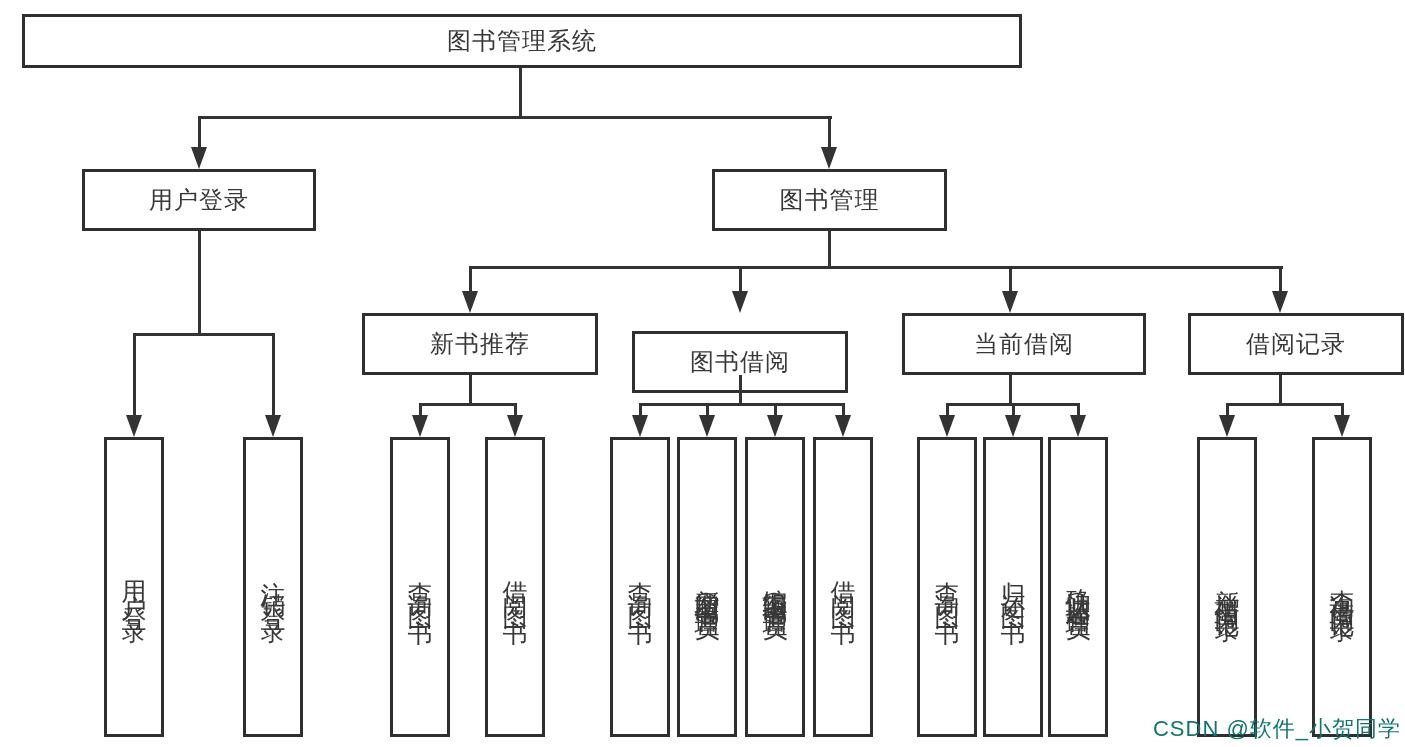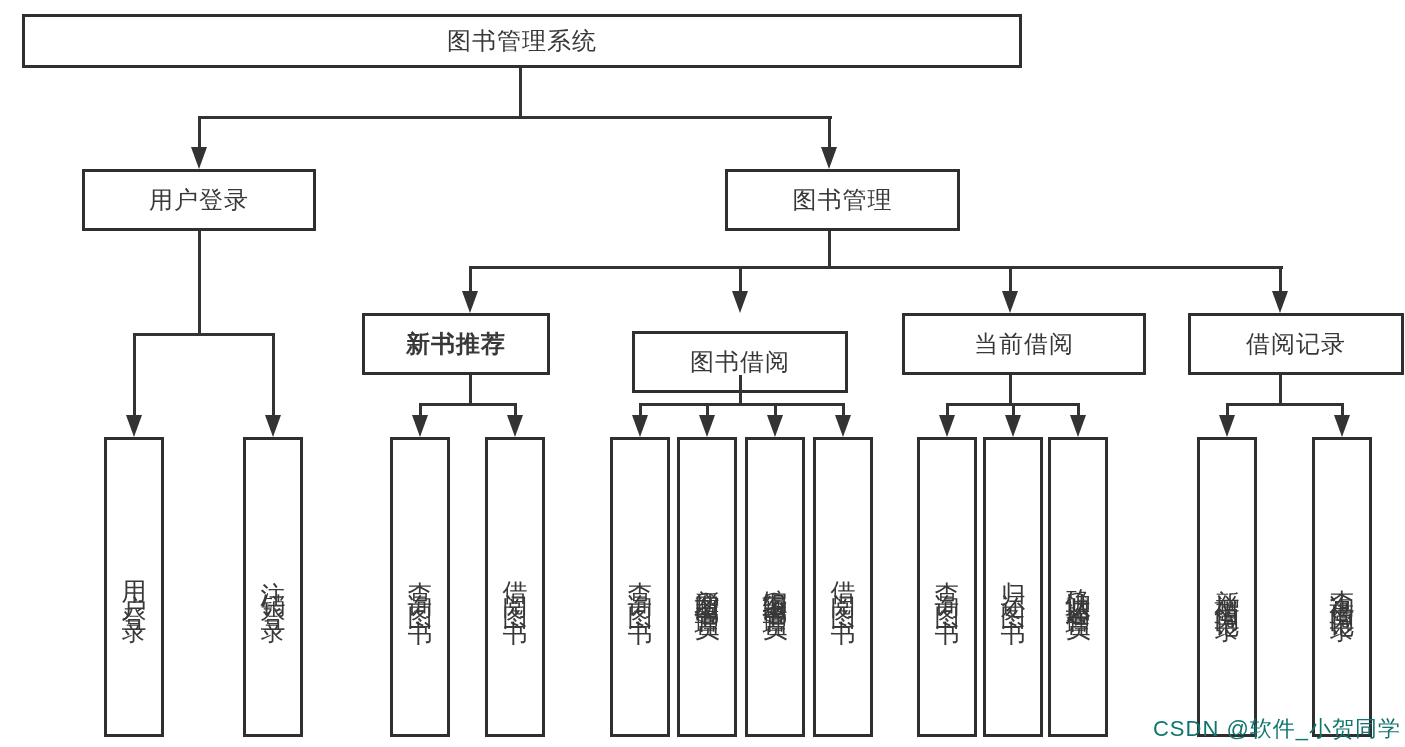--- a/index.html
+++ b/index.html
@@ -39,41 +39,41 @@
   <div class="box" style="left:22px; top:14px; width:1000px; height:54px;">图书管理系统</div>
 
   <div class="line vline" style="left:519px; top:68px; height:50px;"></div>
   <div class="line hline" style="left:198px; top:116px; width:634px;"></div>
   <div class="line vline" style="left:198px; top:116px; height:32px;"></div>
   <div class="arrow" style="left:191px; top:147px;"></div>
   <div class="line vline" style="left:828px; top:116px; height:32px;"></div>
   <div class="arrow" style="left:821px; top:147px;"></div>
 
   <div class="box" style="left:82px; top:169px; width:234px; height:62px;">用户登录</div>
-  <div class="box" style="left:712px; top:169px; width:235px; height:62px;margin-left:13px;">图书管理</div>
+  <div class="box" style="left:712px; top:169px; width:235px; height:62px;">图书管理</div>
 
   <div class="line vline" style="left:198px; top:231px; height:104px;"></div>
   <div class="line hline" style="left:133px; top:333px; width:142px;"></div>
   <div class="line vline" style="left:133px; top:333px; height:84px;"></div>
   <div class="line vline" style="left:272px; top:333px; height:84px;"></div>
   <div class="arrow" style="left:126px; top:415px;"></div>
   <div class="arrow" style="left:265px; top:415px;"></div>
 
   <div class="line vline" style="left:828px; top:231px; height:38px;"></div>
   <div class="line hline" style="left:469px; top:266px; width:814px;"></div>
   <div class="line vline" style="left:469px; top:266px; height:27px;"></div>
   <div class="line vline" style="left:739px; top:266px; height:27px;"></div>
   <div class="line vline" style="left:1009px; top:266px; height:27px;"></div>
   <div class="line vline" style="left:1279px; top:266px; height:27px;"></div>
   <div class="arrow" style="left:462px; top:291px;"></div>
   <div class="arrow" style="left:732px; top:291px;"></div>
   <div class="arrow" style="left:1002px; top:291px;"></div>
   <div class="arrow" style="left:1272px; top:291px;"></div>
 
-  <div class="box" style="left:362px; top:313px; width:188px; height:62px;font-weight:bold;">新书推荐</div>
+  <div class="box" style="left:362px; top:313px; width:236px; height:62px;">新书推荐</div>
   <div class="box" style="left:632px; top:313px; width:216px; height:62px;margin-top:18px;">图书借阅</div>
   <div class="box" style="left:902px; top:313px; width:244px; height:62px;">当前借阅</div>
   <div class="box" style="left:1188px; top:313px; width:216px; height:62px;">借阅记录</div>
 
   <div class="line vline" style="left:469px; top:375px; height:31px;"></div>
   <div class="line hline" style="left:419px; top:403px; width:98px;"></div>
   <div class="line vline" style="left:419px; top:403px; height:14px;"></div>
   <div class="line vline" style="left:514px; top:403px; height:14px;"></div>
   <div class="arrow" style="left:412px; top:415px;"></div>
   <div class="arrow" style="left:507px; top:415px;"></div>

